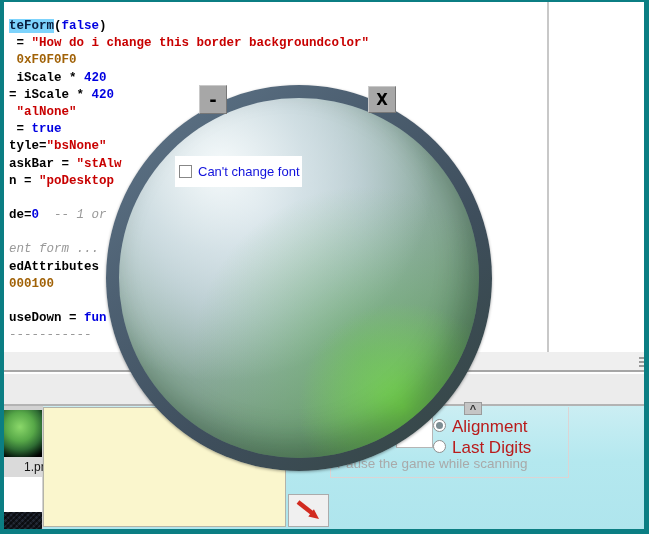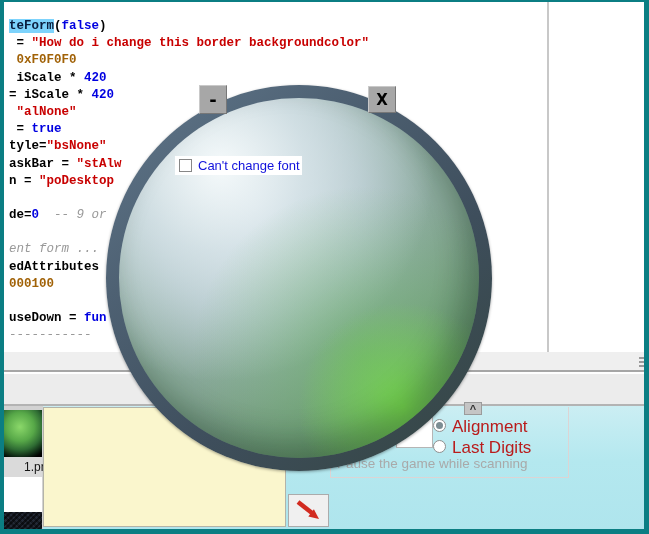--- a/index.html
+++ b/index.html
@@ -86,21 +86,21 @@
         radial-gradient(circle at 38% 30%,#C4D5DC 0%,#A3BBBE 32%,#83A492 58%,#5F8A68 80%,#4B7258 100%);
       box-shadow:inset -12px -16px 30px rgba(10,30,20,.28)}
 
   .orb-btn{position:absolute;z-index:6;background:#A7A7A7;color:#000;
            border-style:solid;border-width:1px;border-color:#C9C9C9 #777 #777 #C9C9C9;
            font-weight:700;font-size:15px;display:flex;align-items:center;justify-content:center;
            font-family:"DejaVu Sans",sans-serif;box-sizing:border-box;padding:0;cursor:default}
   #min-btn{left:199px;top:85px;width:28px;height:29px;font-size:18px}
   #close-btn{left:368px;top:86px;width:28px;height:27px}
 
-  #font-checkbox-row{left:175px;top:156px;width:127px;height:19px;background:#fff;z-index:6;
+  #font-checkbox-row{left:175px;top:156px;width:127px;height:31px;background:#fff;z-index:6;
                      display:flex;align-items:center}
   #font-checkbox{width:13px;height:13px;margin-left:4px;background:#fff;border:1px solid #878787;
                  box-sizing:border-box}
   #font-checkbox-label{margin-left:6px;font-size:13px;color:#1212DC;white-space:nowrap}
 </style>
 </head>
 <body>
 
 <div class="screen">
 
@@ -110,21 +110,21 @@
         <div class="code-line"><span class="tk-p"> = </span><span class="tk-str">"How do i change this border backgroundcolor"</span></div>
         <div class="code-line"><span class="tk-p"> </span><span class="tk-hex">0xF0F0F0</span></div>
         <div class="code-line"><span class="tk-p"> iScale * </span><span class="tk-num">420</span></div>
         <div class="code-line"><span class="tk-p">= iScale * </span><span class="tk-num">420</span></div>
         <div class="code-line"><span class="tk-p"> </span><span class="tk-str">"alNone"</span></div>
         <div class="code-line"><span class="tk-p"> = </span><span class="tk-kw">true</span></div>
         <div class="code-line"><span class="tk-p">tyle=</span><span class="tk-str">"bsNone"</span></div>
         <div class="code-line"><span class="tk-p">askBar = </span><span class="tk-str">"stAlw</span></div>
         <div class="code-line"><span class="tk-p">n = </span><span class="tk-str">"poDesktop</span></div>
         <div class="code-line">&nbsp;</div>
-        <div class="code-line"><span class="tk-p">de=</span><span class="tk-num">0</span><span class="tk-p">  </span><span class="tk-cmt">-- 9 or</span></div>
+        <div class="code-line"><span class="tk-p">de=</span><span class="tk-num">0</span><span class="tk-p">  </span><span class="tk-cmt">-- 1 or</span></div>
         <div class="code-line">&nbsp;</div>
         <div class="code-line"><span class="tk-cmt">ent form ...</span></div>
         <div class="code-line"><span class="tk-p">edAttributes</span></div>
         <div class="code-line"><span class="tk-hex">000100</span></div>
         <div class="code-line">&nbsp;</div>
         <div class="code-line"><span class="tk-p">useDown = </span><span class="tk-kw">fun</span></div>
         <div class="code-line"><span class="tk-cmt">-----------</span></div>
       </div>
   </div>
   <div class="abs" id="code-divider"></div>

